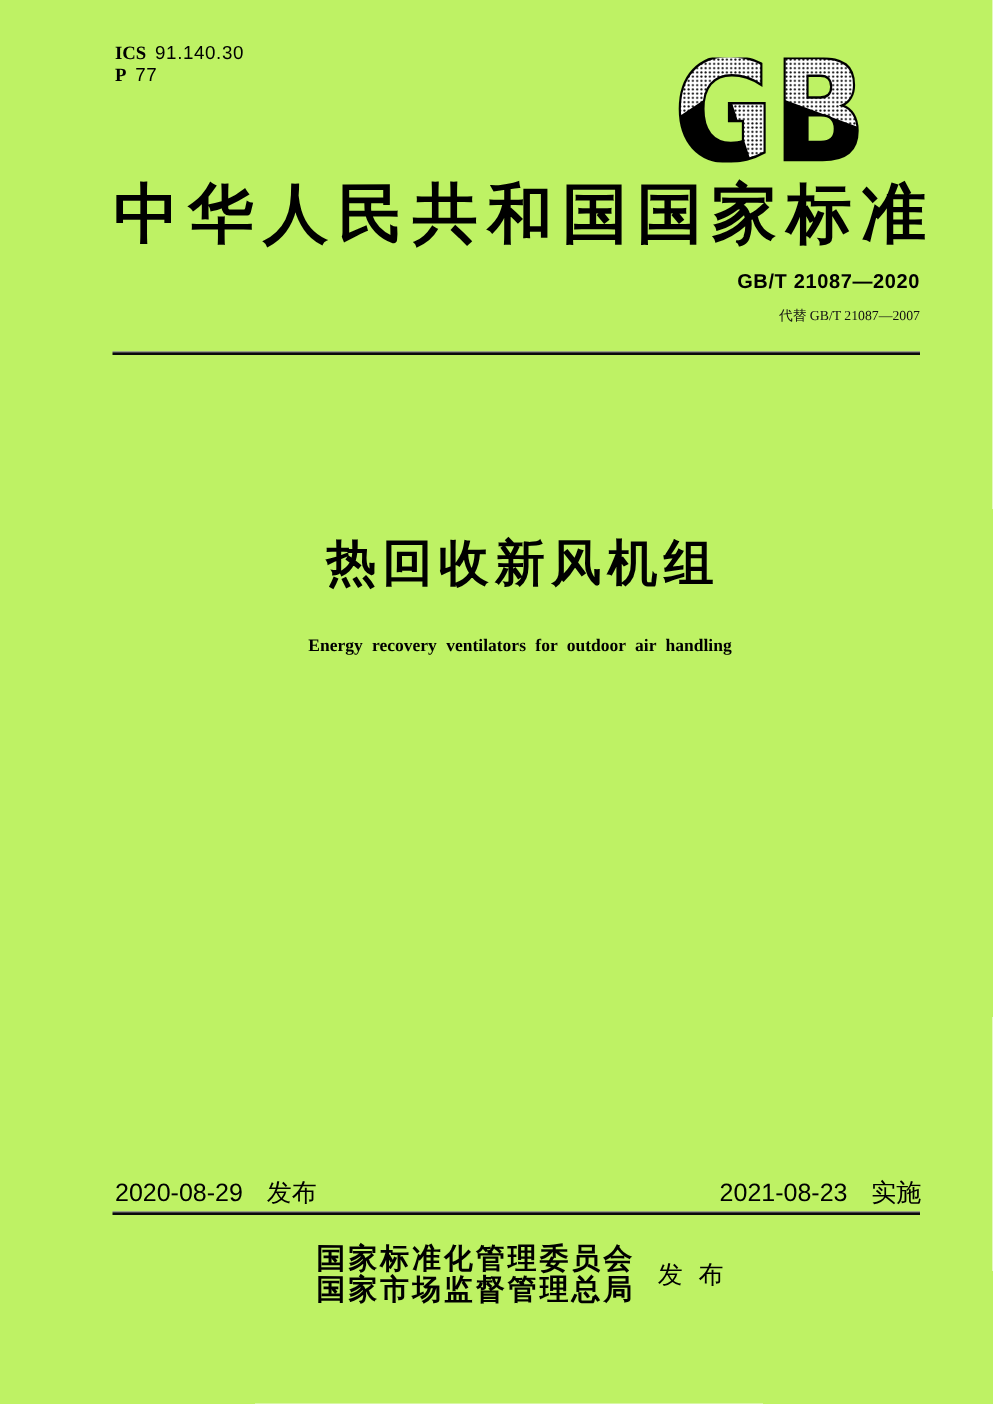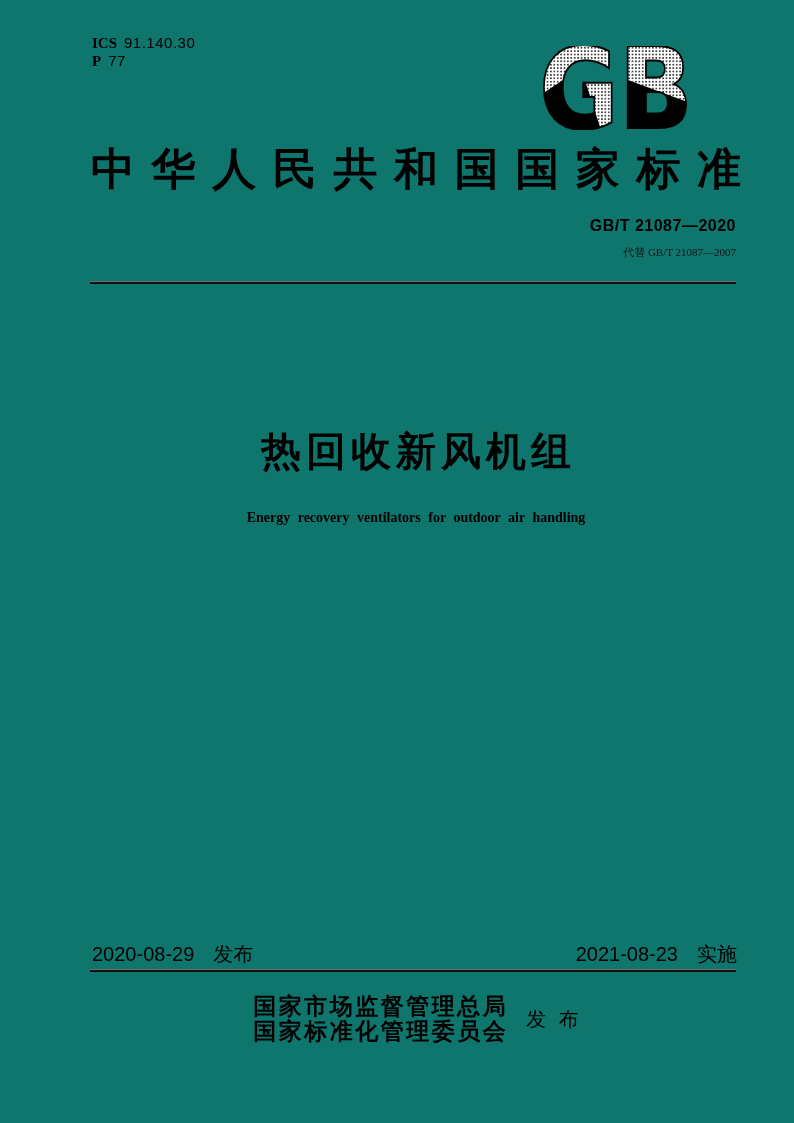--- a/index.html
+++ b/index.html
@@ -6,39 +6,39 @@
   html, body { background: #ffffff; }
   body {
     width: 794px; height: 1123px;
     font-family: "Liberation Serif", "DejaVu Serif", serif;
     color: #000;
     position: relative;
     overflow: hidden;
   }
   .page {
     position: absolute; inset: 0;
-    background: #0f766e;
+    background: #bef264;
   }
 
   
   .ics-block {
     position: absolute; left: 92px; top: 34px;
     font-size: 15px; line-height: 17px;
   }
   .ics-label { font-weight: bold; font-family: "Liberation Serif", serif; }
   .ics-code  { font-family: "Liberation Sans", "DejaVu Sans", sans-serif; margin-left: 7px; letter-spacing: 0.5px; }
 
   
   .gb-logo { position: absolute; left: 539px; top: 46px; width: 154px; height: 84px; }
 
   
   .nat-title {
     position: absolute; left: 91px; top: 147px; width: 650px;
-    font-size: 44px; line-height: 50px; font-weight: bold;
-    font-family: Liberation Mono, monospace;
+    font-size: 52px; line-height: 50px; font-weight: bold;
+    font-family: Liberation Sans, sans-serif;
     text-align: justify; text-align-last: justify;
     white-space: nowrap;
   }
 
   
   .std-num {
     position: absolute; left: 92px; top: 217px; width: 644px;
     text-align: right; font-weight: bold; font-size: 16px;
     font-family: "Liberation Sans", "DejaVu Sans", sans-serif;
     letter-spacing: 0.5px;
@@ -151,19 +151,19 @@
     </div>
     <div>
       <span>2021-08-23</span><span class="date-cn-label">实施</span>
     </div>
   </div>
 
   <div class="rule rule-bottom"></div>
 
   <div class="issuer-block">
     <div class="issuer-names">
+      <div>国家标准化管理委员会</div>
       <div>国家市场监督管理总局</div>
-      <div>国家标准化管理委员会</div>
     </div>
     <div class="publish-label">发 布</div>
   </div>
 
 </div>
 
 </body></html>

